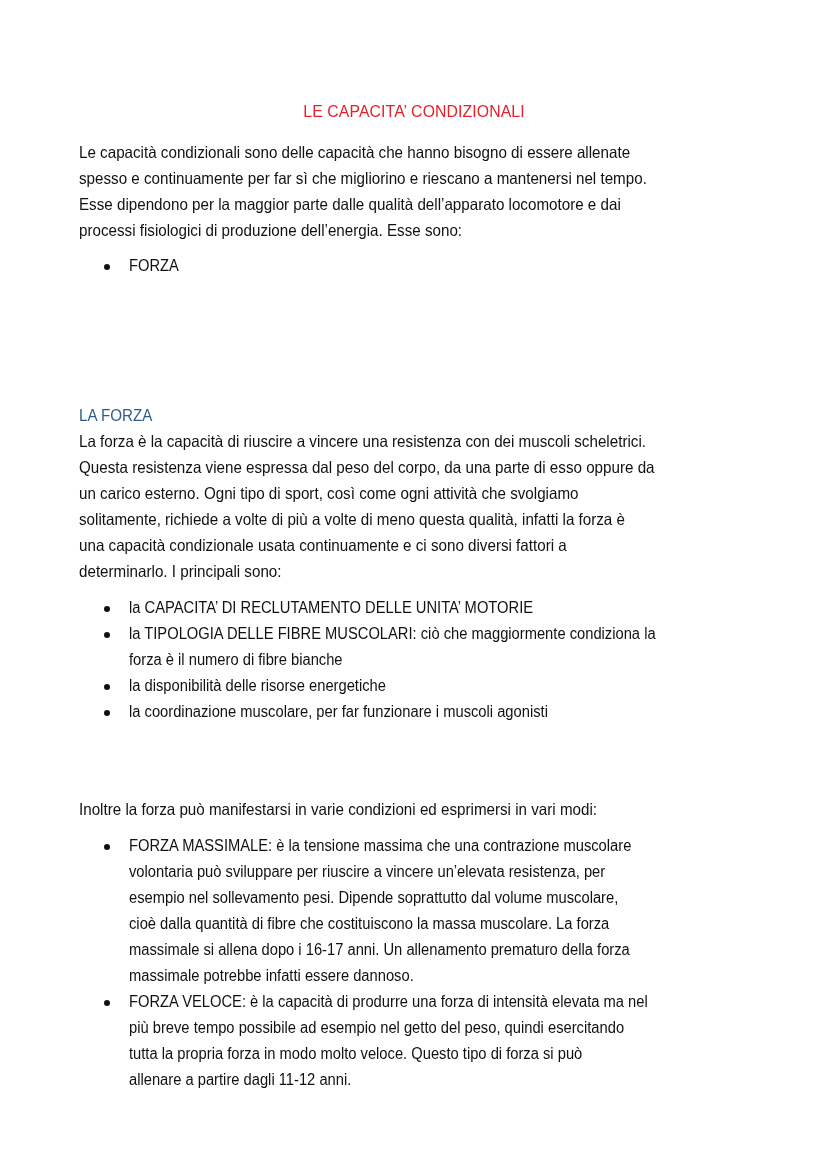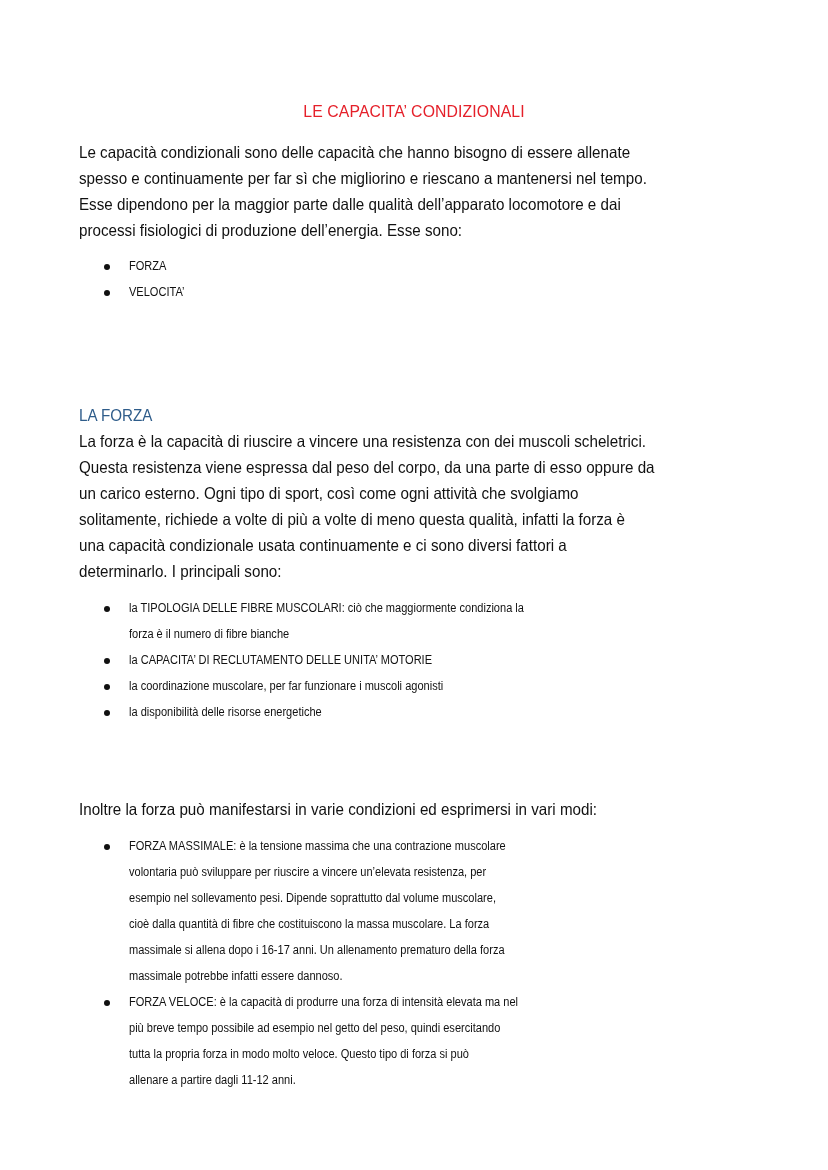--- a/index.html
+++ b/index.html
@@ -54,21 +54,21 @@
       transform: scaleX(0.92);
       transform-origin: left top;
     }
     .blist {
       position: absolute;
       left: 0;
       width: 720px;
       margin: 0;
       padding: 0;
       list-style: none;
-      font-size: 12px;
+      font-size: 16px;
       line-height: 26px;
     }
     .blist li {
       position: relative;
       padding-left: 50px;
     }
     .blist li .bullet {
       position: absolute;
       left: 25px;
       top: 11px;
@@ -97,61 +97,57 @@
     <span class="line">spesso e continuamente per far sì che migliorino e riescano a mantenersi nel tempo.</span>
     <span class="line">Esse dipendono per la maggior parte dalle qualità dell’apparato locomotore e dai</span>
     <span class="line">processi fisiologici di produzione dell’energia. Esse sono:</span>
   </div>
 
   <ul class="blist" style="top:253px;">
     <li>
         <span class="bullet"></span>
         <span class="txt">FORZA</span>
       </li>
-    <li>
-        <span class="bullet"></span>
-        <span class="txt">VELOCITA’</span>
-      </li>
   </ul>
 
   <div class="heading" style="top:406px;">LA FORZA</div>
 
   <div class="para" style="top:428px;">
     <span class="line">La forza è la capacità di riuscire a vincere una resistenza con dei muscoli scheletrici.</span>
     <span class="line">Questa resistenza viene espressa dal peso del corpo, da una parte di esso oppure da</span>
     <span class="line">un carico esterno. Ogni tipo di sport, così come ogni attività che svolgiamo</span>
     <span class="line">solitamente, richiede a volte di più a volte di meno questa qualità, infatti la forza è</span>
     <span class="line">una capacità condizionale usata continuamente e ci sono diversi fattori a</span>
     <span class="line">determinarlo. I principali sono:</span>
   </div>
 
   <ul class="blist" style="top:595px;">
     <li>
         <span class="bullet"></span>
         <span class="txt">
+          <span class="line">la CAPACITA’ DI RECLUTAMENTO DELLE UNITA’ MOTORIE</span>
+        </span>
+      </li>
+    <li>
+        <span class="bullet"></span>
+        <span class="txt">
           <span class="line">la TIPOLOGIA DELLE FIBRE MUSCOLARI: ciò che maggiormente condiziona la</span>
           <span class="line">forza è il numero di fibre bianche</span>
         </span>
       </li>
     <li>
         <span class="bullet"></span>
         <span class="txt">
-          <span class="line">la CAPACITA’ DI RECLUTAMENTO DELLE UNITA’ MOTORIE</span>
+          <span class="line">la disponibilità delle risorse energetiche</span>
         </span>
       </li>
     <li>
         <span class="bullet"></span>
         <span class="txt">
           <span class="line">la coordinazione muscolare, per far funzionare i muscoli agonisti</span>
-        </span>
-      </li>
-    <li>
-        <span class="bullet"></span>
-        <span class="txt">
-          <span class="line">la disponibilità delle risorse energetiche</span>
         </span>
       </li>
   </ul>
 
   <div class="para" style="top:796px;">
     <span class="line">Inoltre la forza può manifestarsi in varie condizioni ed esprimersi in vari modi:</span>
   </div>
 
   <ul class="blist" style="top:833px;">
     <li>

